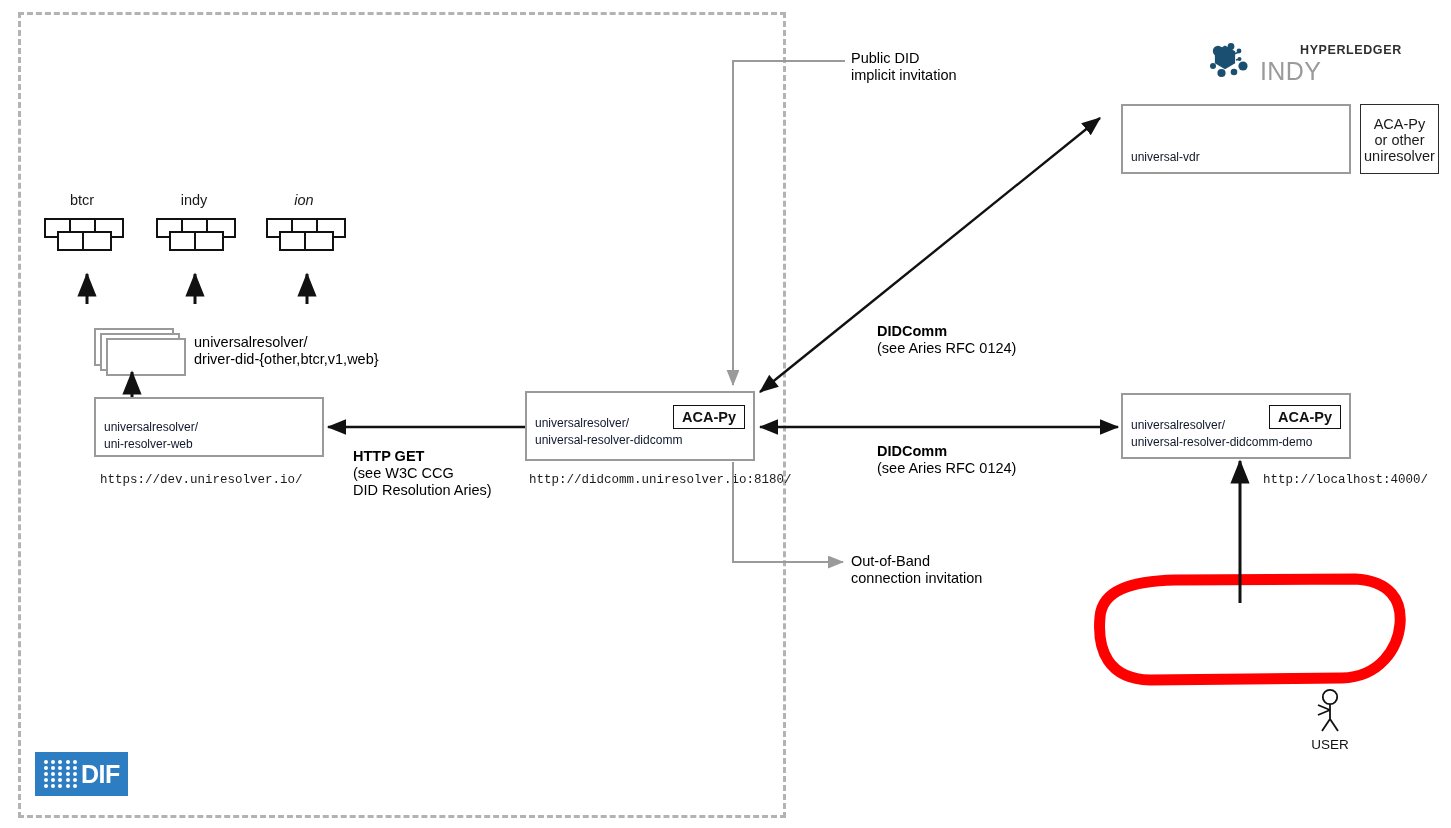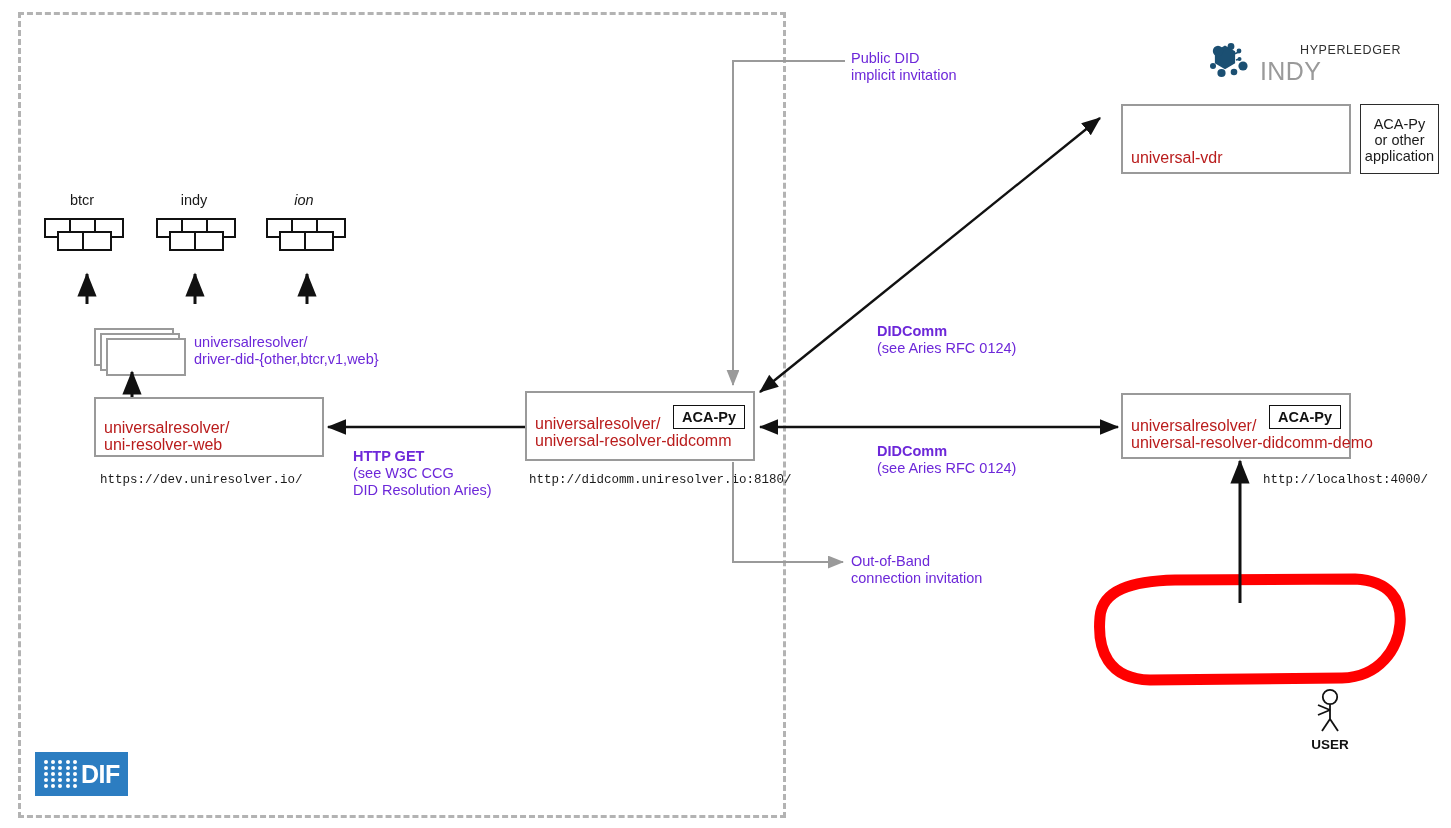--- a/index.html
+++ b/index.html
@@ -32,30 +32,30 @@
   
   .node {
     box-sizing: border-box;
     background: #ffffff;
     border: 2px solid #9a9a9a;
   }
   .node.black-border { border: 1.5px solid #2b2b2b; }
   .node-label {
     position: absolute;
     left: 8px;
-    font-size: 16px;
-    color: #b91c1c;
+    font-size: 12px;
+    color: #0f172a;
     line-height: 17px;
     white-space: pre;
   }
 
   
   .txt {
     font-size: 14.5px;
-    color: #6d28d9;
+    color: #000000;
     line-height: 17px;
     white-space: pre;
   }
   .txt.bold { font-weight: bold; }
   .mono {
     font-family: "Liberation Mono", "DejaVu Sans Mono", monospace;
     font-size: 12.5px;
     color: #1a1a1a;
     white-space: pre;
   }
@@ -131,34 +131,34 @@
     color: #ffffff;
     line-height: 30px;
     font-family: "Liberation Sans", sans-serif;
   }
 
   
   .hl-logo { width: 145px; height: 46px; }
   .hl-mark { position: absolute; left: 0; top: 2px; width: 46px; height: 42px; }
   .hl-text-top {
     position: absolute; left: 52px; top: 3px;
-    font-size: 12.5px; font-weight: normal; letter-spacing: 0.6px;
+    font-size: 12.5px; font-weight: bold; letter-spacing: 0.6px;
     color: #2f2f2f;
     padding-left: 40px;
   }
   .hl-text-bot {
     position: absolute; left: 52px; top: 16px;
     font-size: 25px; font-weight: normal; letter-spacing: 0.4px;
     color: #9a9a9a; line-height: 30px;
   }
 
   
   .user-fig { width: 34px; height: 46px; }
   .user-label {
-    font-size: 13.5px; font-weight: bold; color: #111;
+    font-size: 13.5px; font-weight: normal; color: #111;
     text-align: center; width: 70px;
   }
 
   svg { display: block; overflow: visible; }
 </style>
 </head>
 <body>
 
 <div id="canvas">
 
@@ -249,21 +249,21 @@
   <div class="abs mono" style="left:529px; top:473px;">http://didcomm.uniresolver.io:8180/</div>
 
   <div class="abs node" style="left:1121px; top:104px; width:230px; height:70px;">
     <div class="node-label" style="top:43px;">universal-vdr</div>
   </div>
 
   <div class="abs node black-border" style="left:1360px; top:104px; width:79px; height:70px;">
     <div class="abs" style="left:0; top:11px; width:100%; text-align:center;">
       <div class="caption">ACA-Py</div>
       <div class="caption">or other</div>
-      <div class="caption">application</div>
+      <div class="caption">uniresolver</div>
     </div>
   </div>
 
   <div class="abs hl-logo" style="left:1208px; top:40px;">
     <svg class="hl-mark" viewBox="0 0 46 42">
       <polygon points="14,8 25,1.5 36,8 36,21 25,27.5 14,21" fill="#1b4f72" transform="translate(-6,2) scale(0.92)"></polygon>
       <circle cx="10" cy="9" r="5.2" fill="#1b4f72"></circle>
       <circle cx="23" cy="4.5" r="3.4" fill="#1b4f72"></circle>
       <circle cx="31" cy="9" r="2.4" fill="#1b4f72"></circle>
       <circle cx="31.5" cy="17" r="2.0" fill="#1b4f72"></circle>

